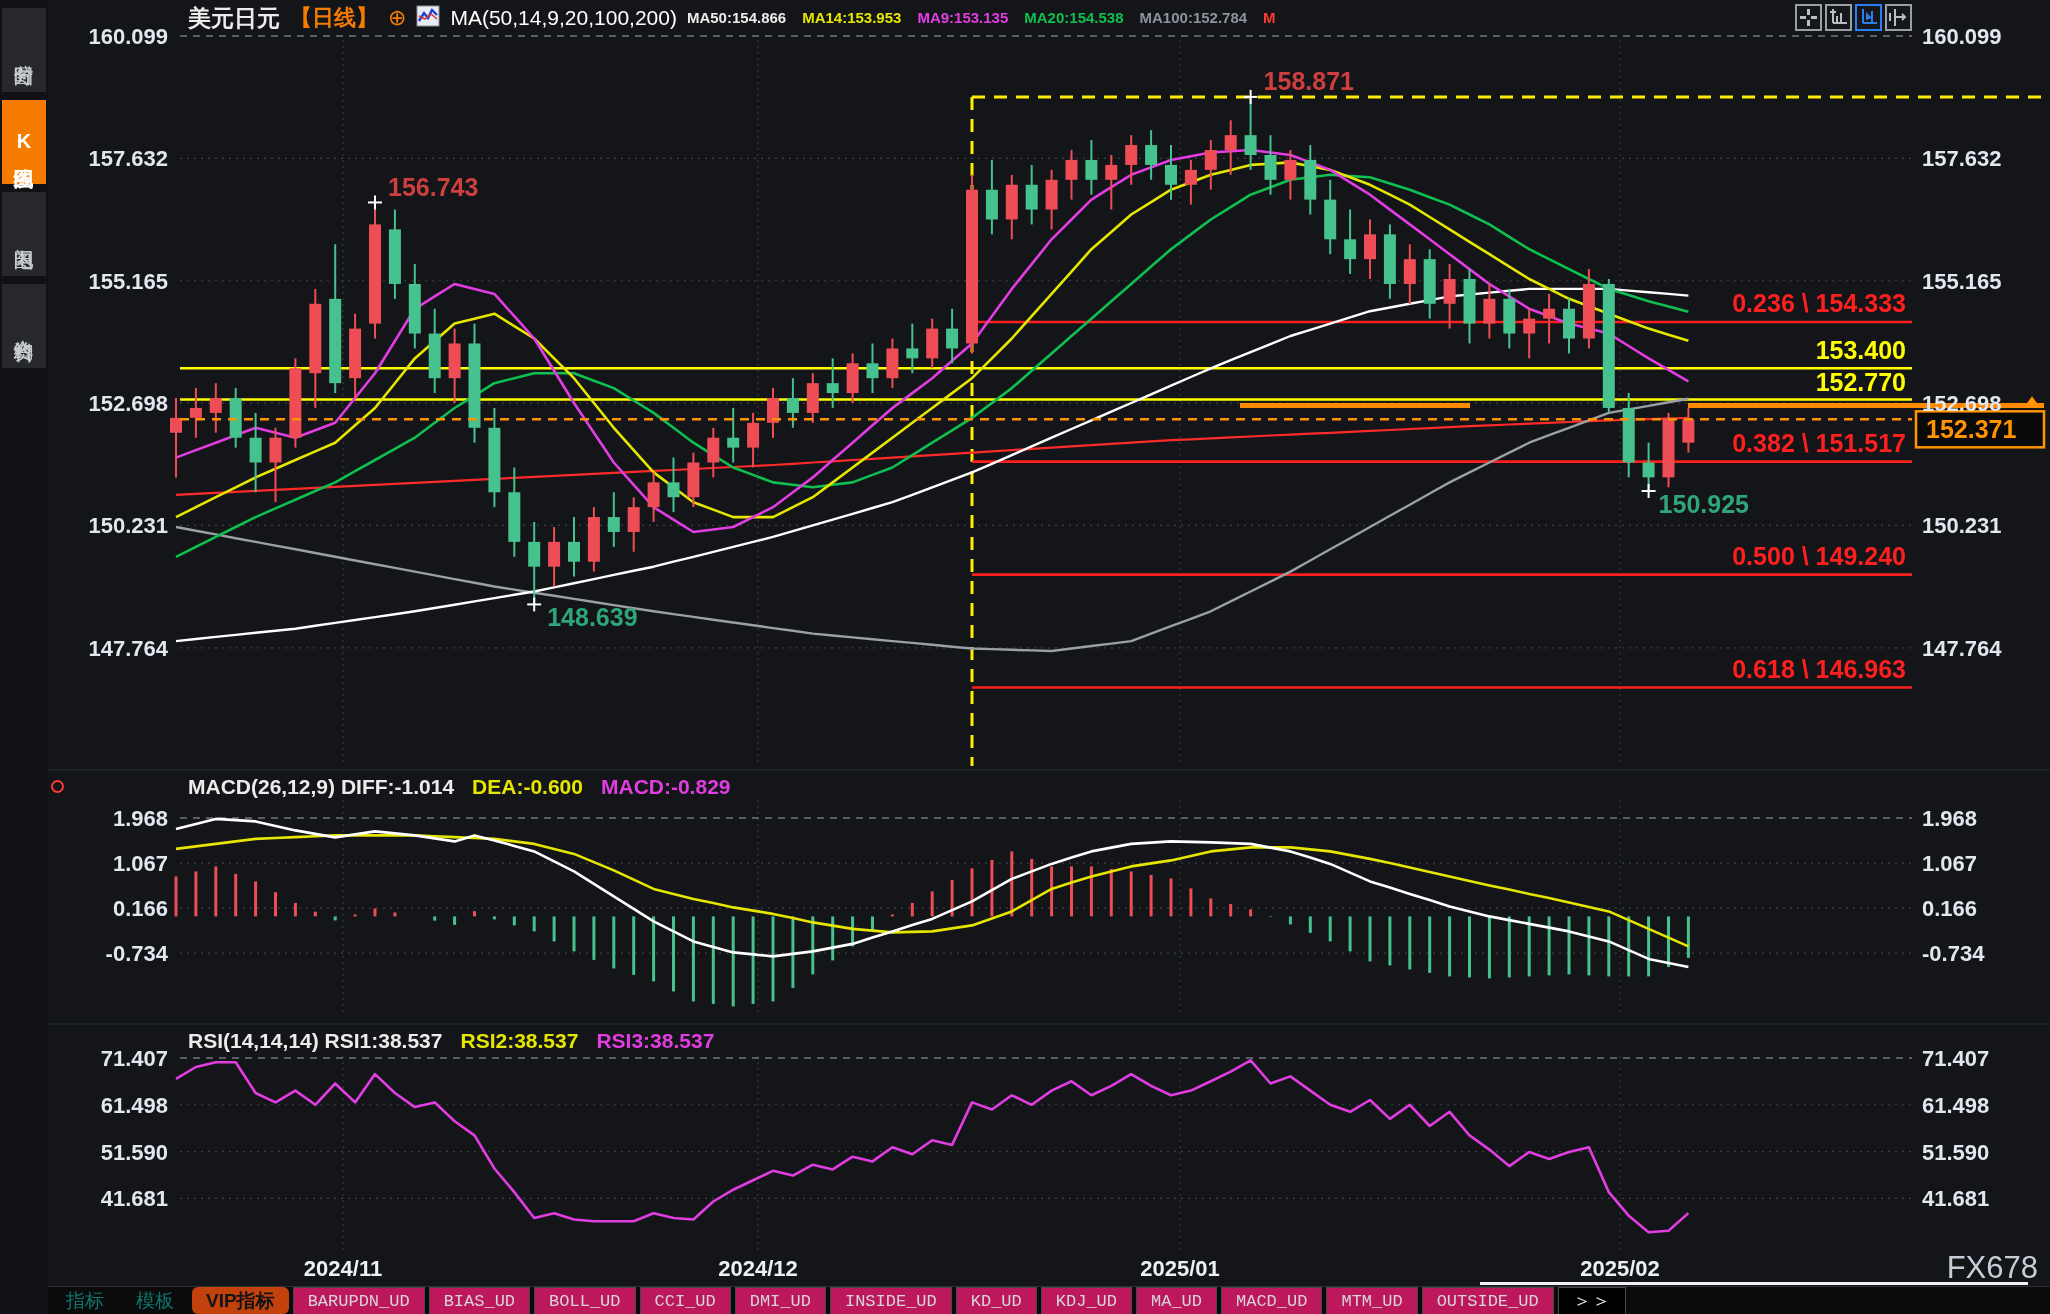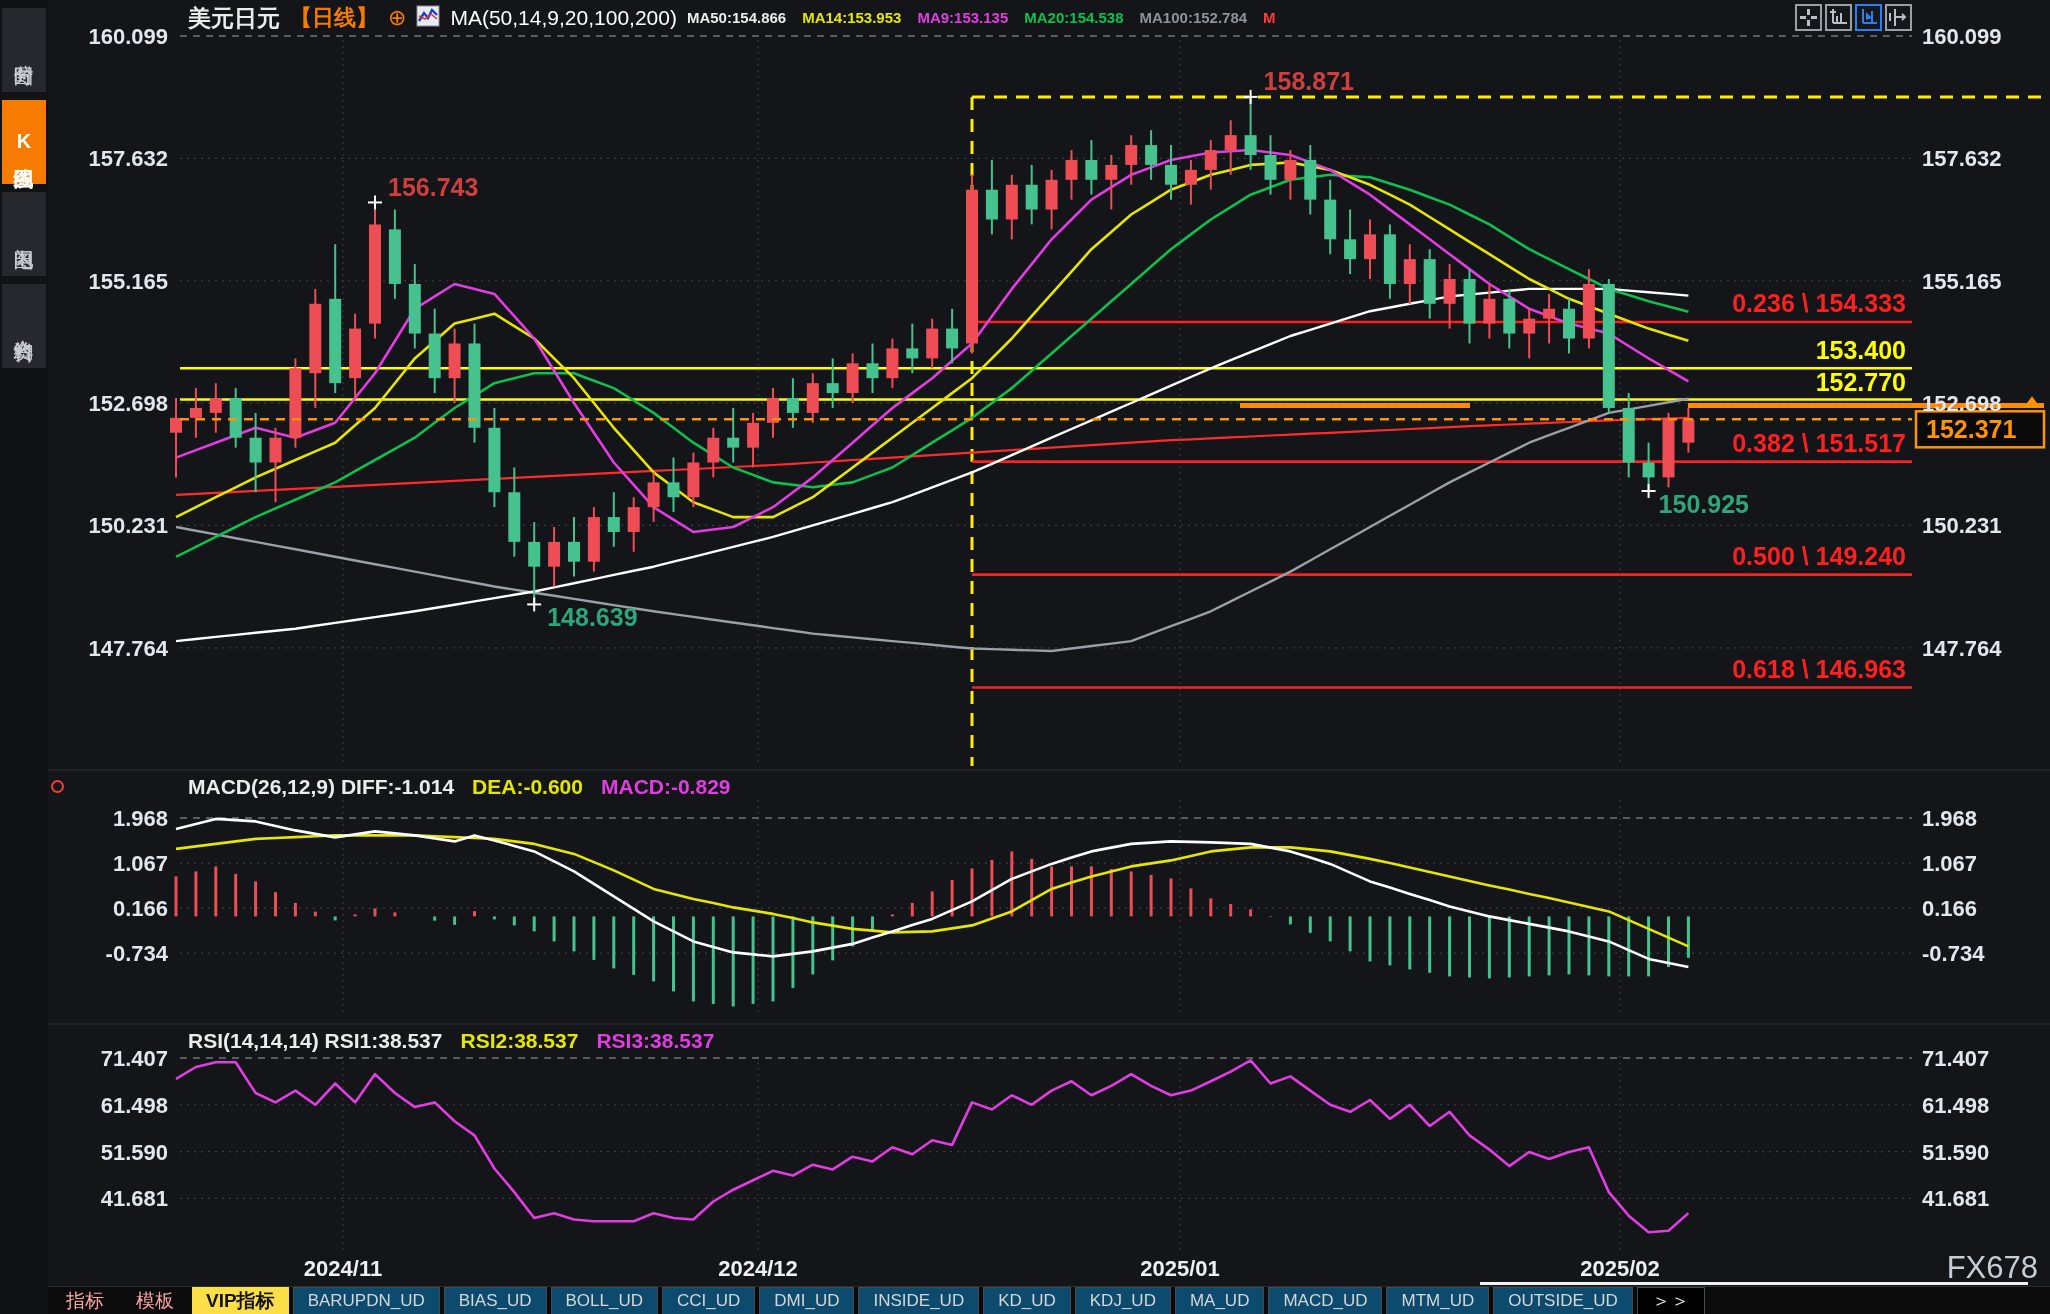--- a/index.html
+++ b/index.html
@@ -34,24 +34,24 @@
               border-radius:50%;z-index:4;}
   
   #period-label{position:absolute;left:96px;top:1288px;color:#f57c00;font-size:23px;font-weight:bold;z-index:4;margin-left:44px;}
   .date-label{position:absolute;top:1256px;transform:translateX(-50%);color:#edf0f5;font-size:22px;
               font-weight:bold;z-index:4;}
   #watermark{position:absolute;right:12px;top:1250px;color:#c7cdd6;font-size:31px;z-index:4;
              font-family:"Liberation Sans",sans-serif;}
   #scroll-thumb{position:absolute;left:1480px;top:1282px;width:548px;height:3px;background:#f2f2f2;z-index:4;}
   #tabbar{position:absolute;left:48px;top:1286px;width:2002px;height:28px;background:#0b0b0c;
           display:flex;align-items:stretch;gap:4px;padding-left:4px;z-index:5;border-top:1px solid #2c2f34;}
-  .tab{display:flex;align-items:center;padding:0 14px;font-size:19px;color:#fca5a5;cursor:pointer;}
-  .tab.box{background:#0c4a6e;border:1px solid #47494d;border-bottom:none;color:#d6d6d6;
-           font-family:Liberation Sans, sans-serif;font-size:17px;}
-  .tab.active{background:#fde047;color:#141414;font-weight:bold;}
+  .tab{display:flex;align-items:center;padding:0 14px;font-size:19px;color:#0f766e;cursor:pointer;}
+  .tab.box{background:#be185d;border:1px solid #47494d;border-bottom:none;color:#d6d6d6;
+           font-family:Liberation Mono, monospace;font-size:17px;}
+  .tab.active{background:#c2410c;color:#141414;font-weight:bold;border-radius:6px;}
   .tab.more{background:#000;border:1px solid #47494d;border-bottom:none;color:#e8e8e8;}
   svg text{font-family:"Liberation Sans",sans-serif;}
 </style>
 </head>
 <body>
 
 <div id="app">
   <div id="sidebar">
       <div class="side-item">分时图</div>
       <div class="side-item active">K线图</div>

